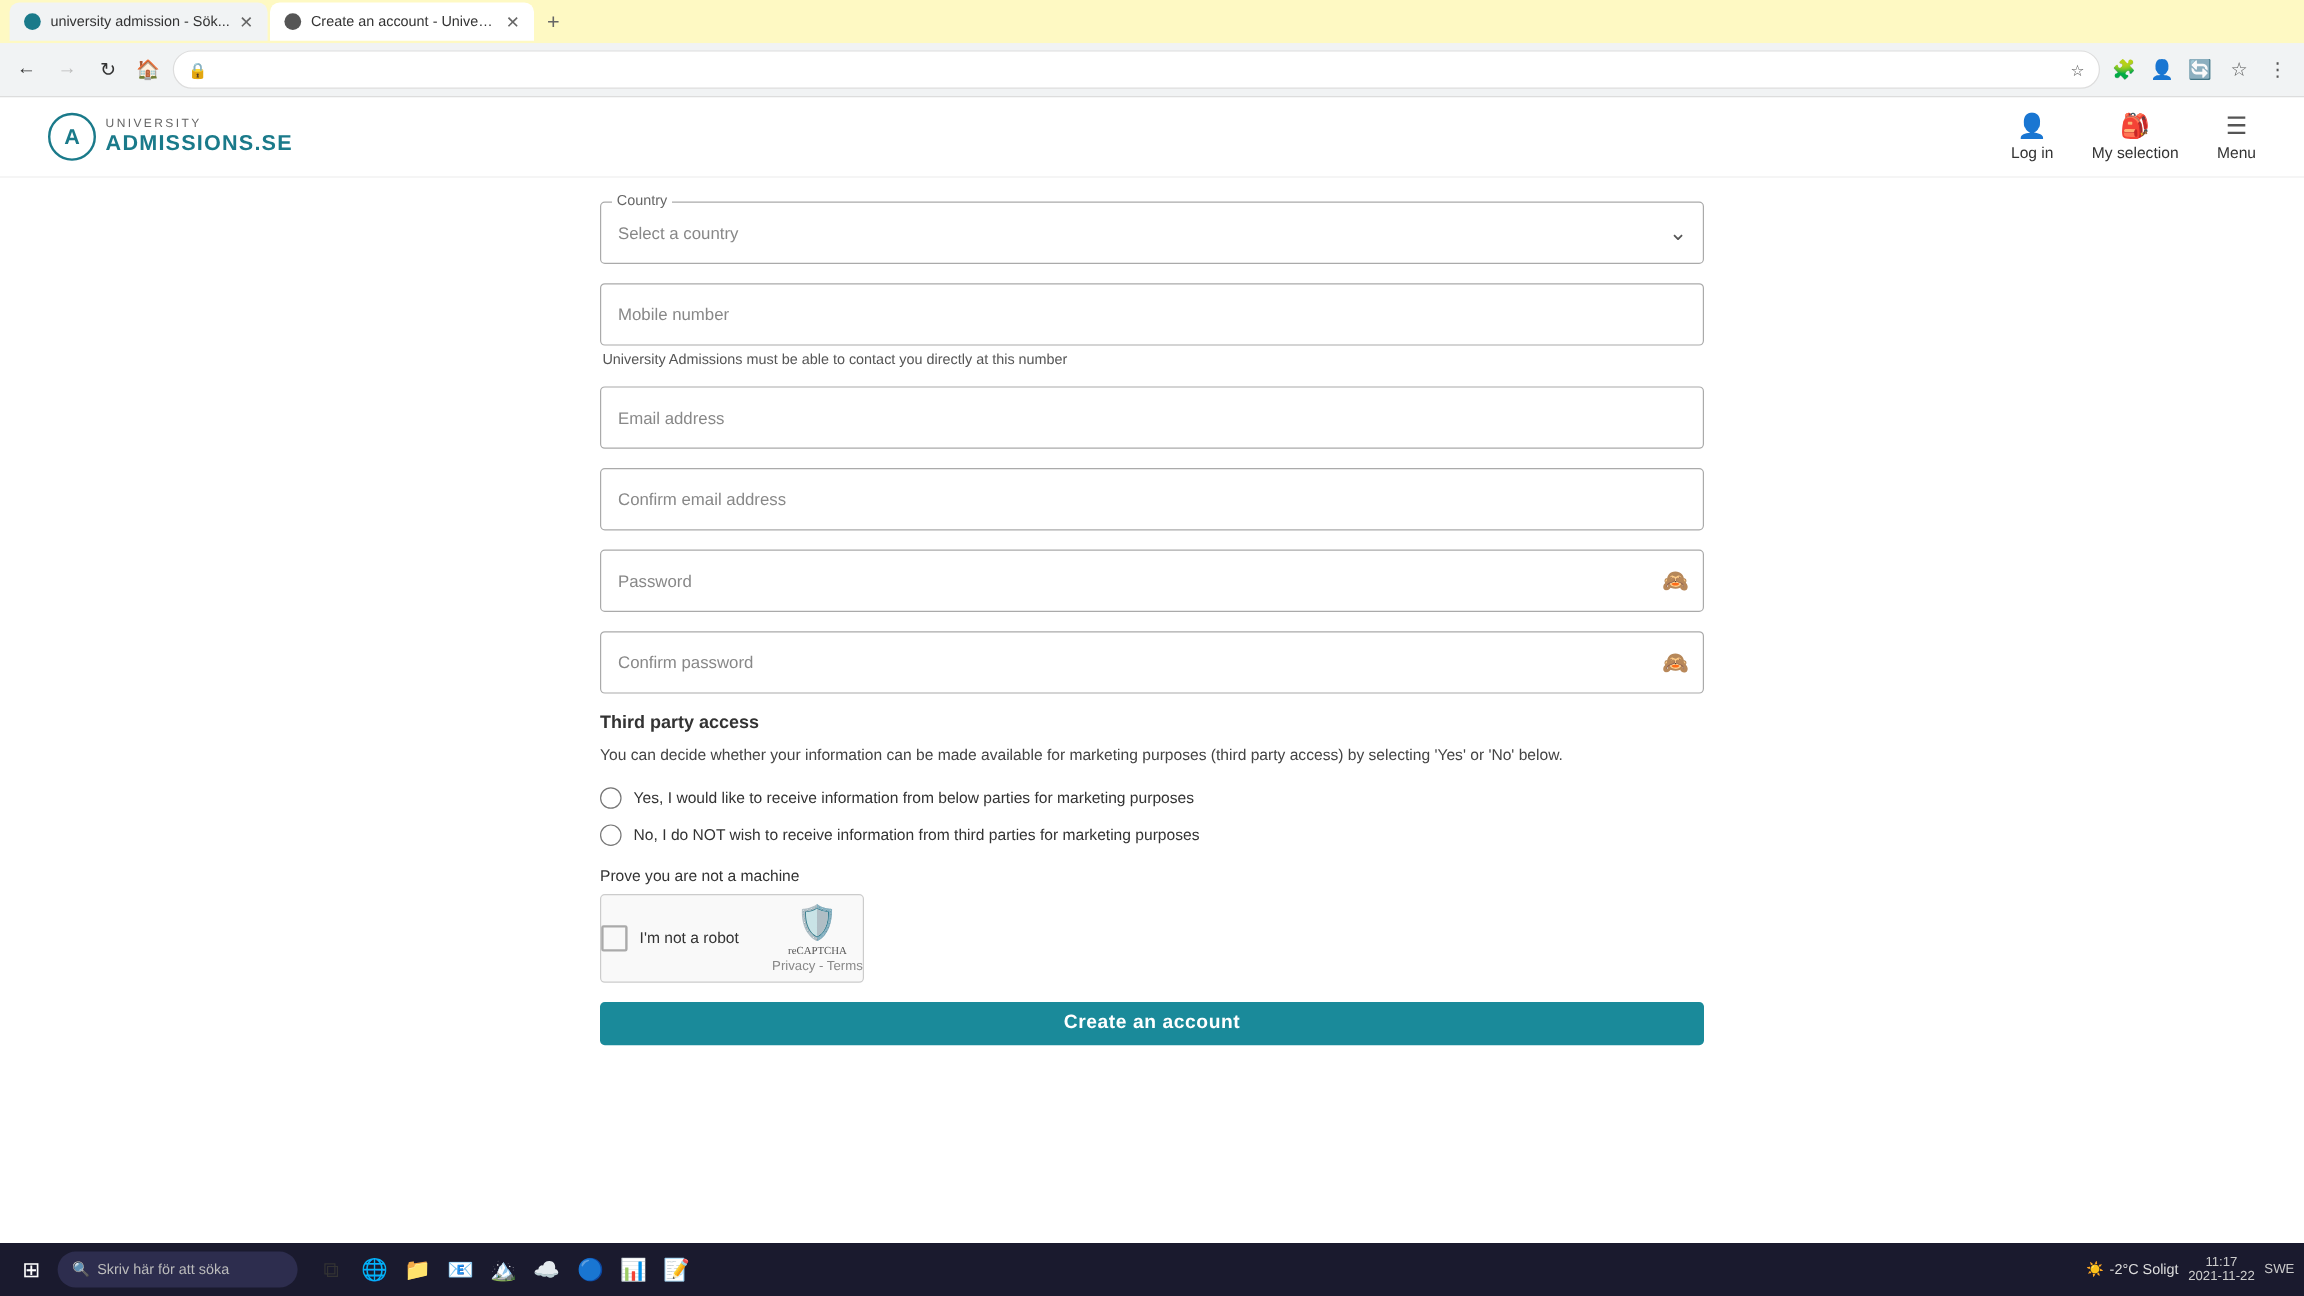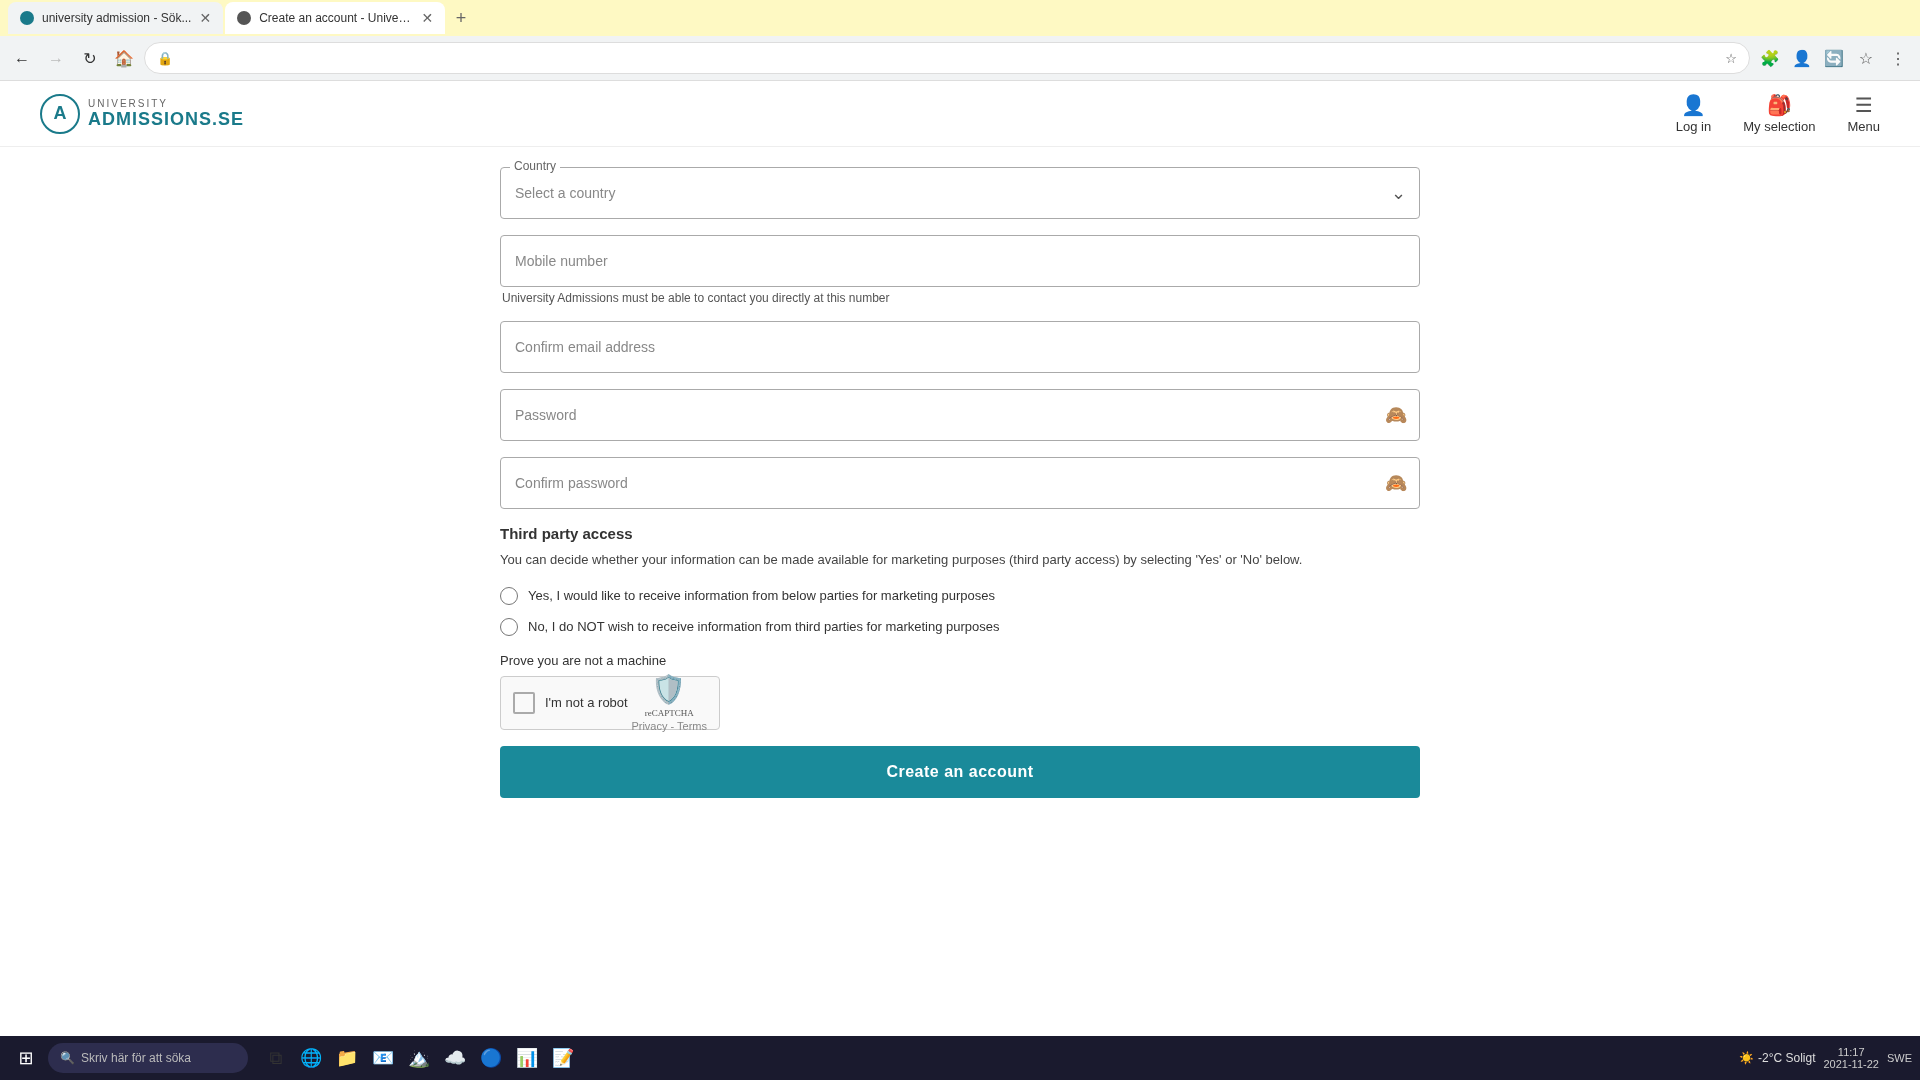--- a/index.html
+++ b/index.html
@@ -303,25 +303,24 @@
     
     .captcha-section-title {
       font-size: 13px;
       color: #333;
       margin-bottom: 8px;
     }
     .captcha-box {
       border: 1px solid #ccc;
       border-radius: 4px;
       width: 220px;
-      height: 54px;
+      height: 74px;
       display: flex;
       align-items: center;
       justify-content: space-between;
-      padding: 12px;
       background: #f9f9f9;
       margin-bottom: 16px;
     }
     .captcha-left {
       display: flex;
       align-items: center;
       gap: 10px;
     }
     .captcha-checkbox {
       width: 22px;
@@ -351,21 +350,21 @@
     }
     .captcha-links {
       font-size: 11px;
       color: #888;
       text-align: center;
     }
 
     
     .submit-btn {
       width: 100%;
-      height: 52px;
+      height: 36px;
       background: #1a8a9a;
       color: #fff;
       border: none;
       border-radius: 4px;
       font-size: 16px;
       font-weight: bold;
       cursor: pointer;
       letter-spacing: 0.5px;
     }
 
@@ -520,20 +519,25 @@
 
   
   <div class="form-group">
     <div class="field-wrapper">
       <input type="tel" class="form-input placeholder-only" placeholder="Mobile number" style="">
     </div>
     <div class="hint-text">University Admissions must be able to contact you directly at this number</div>
   </div>
 
   
+  <div class="form-group">
+    <div class="field-wrapper">
+      <input type="email" class="form-input placeholder-only" placeholder="Email address" style="">
+    </div>
+  </div>
 
   
   <div class="form-group">
     <div class="field-wrapper">
       <input type="email" class="form-input placeholder-only" placeholder="Confirm email address" style="">
     </div>
   </div>
 
   
   <div class="form-group">

